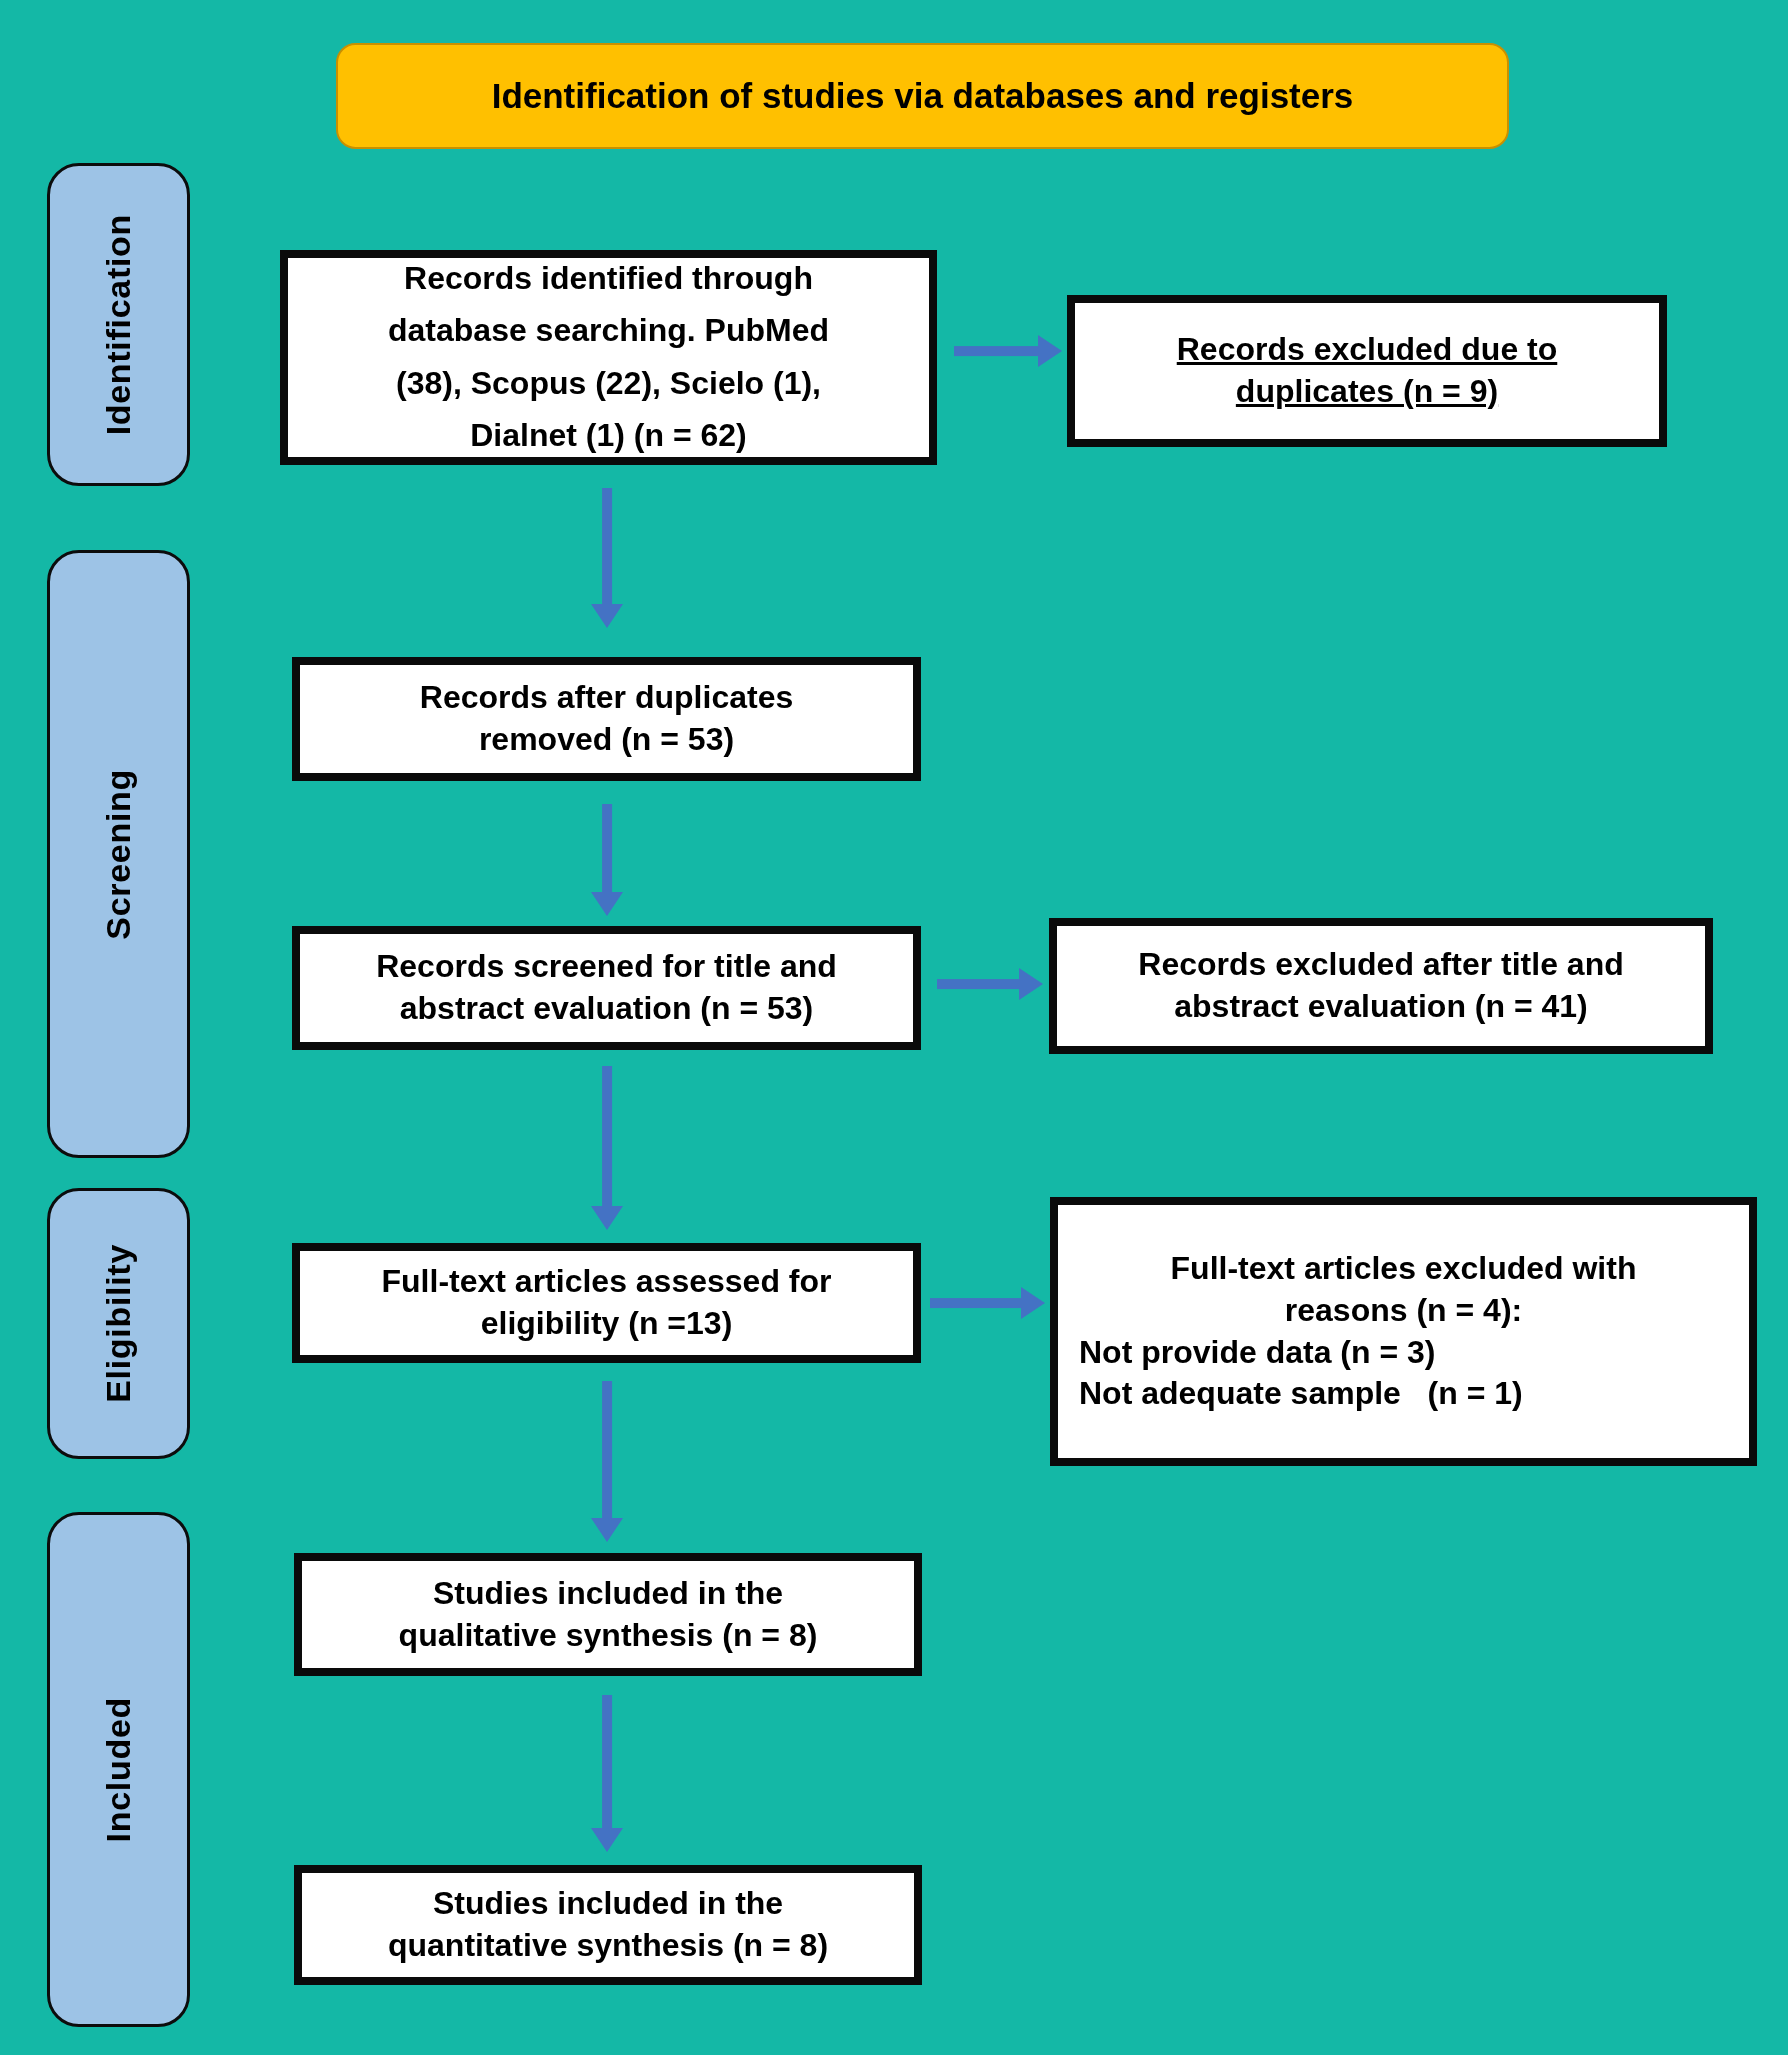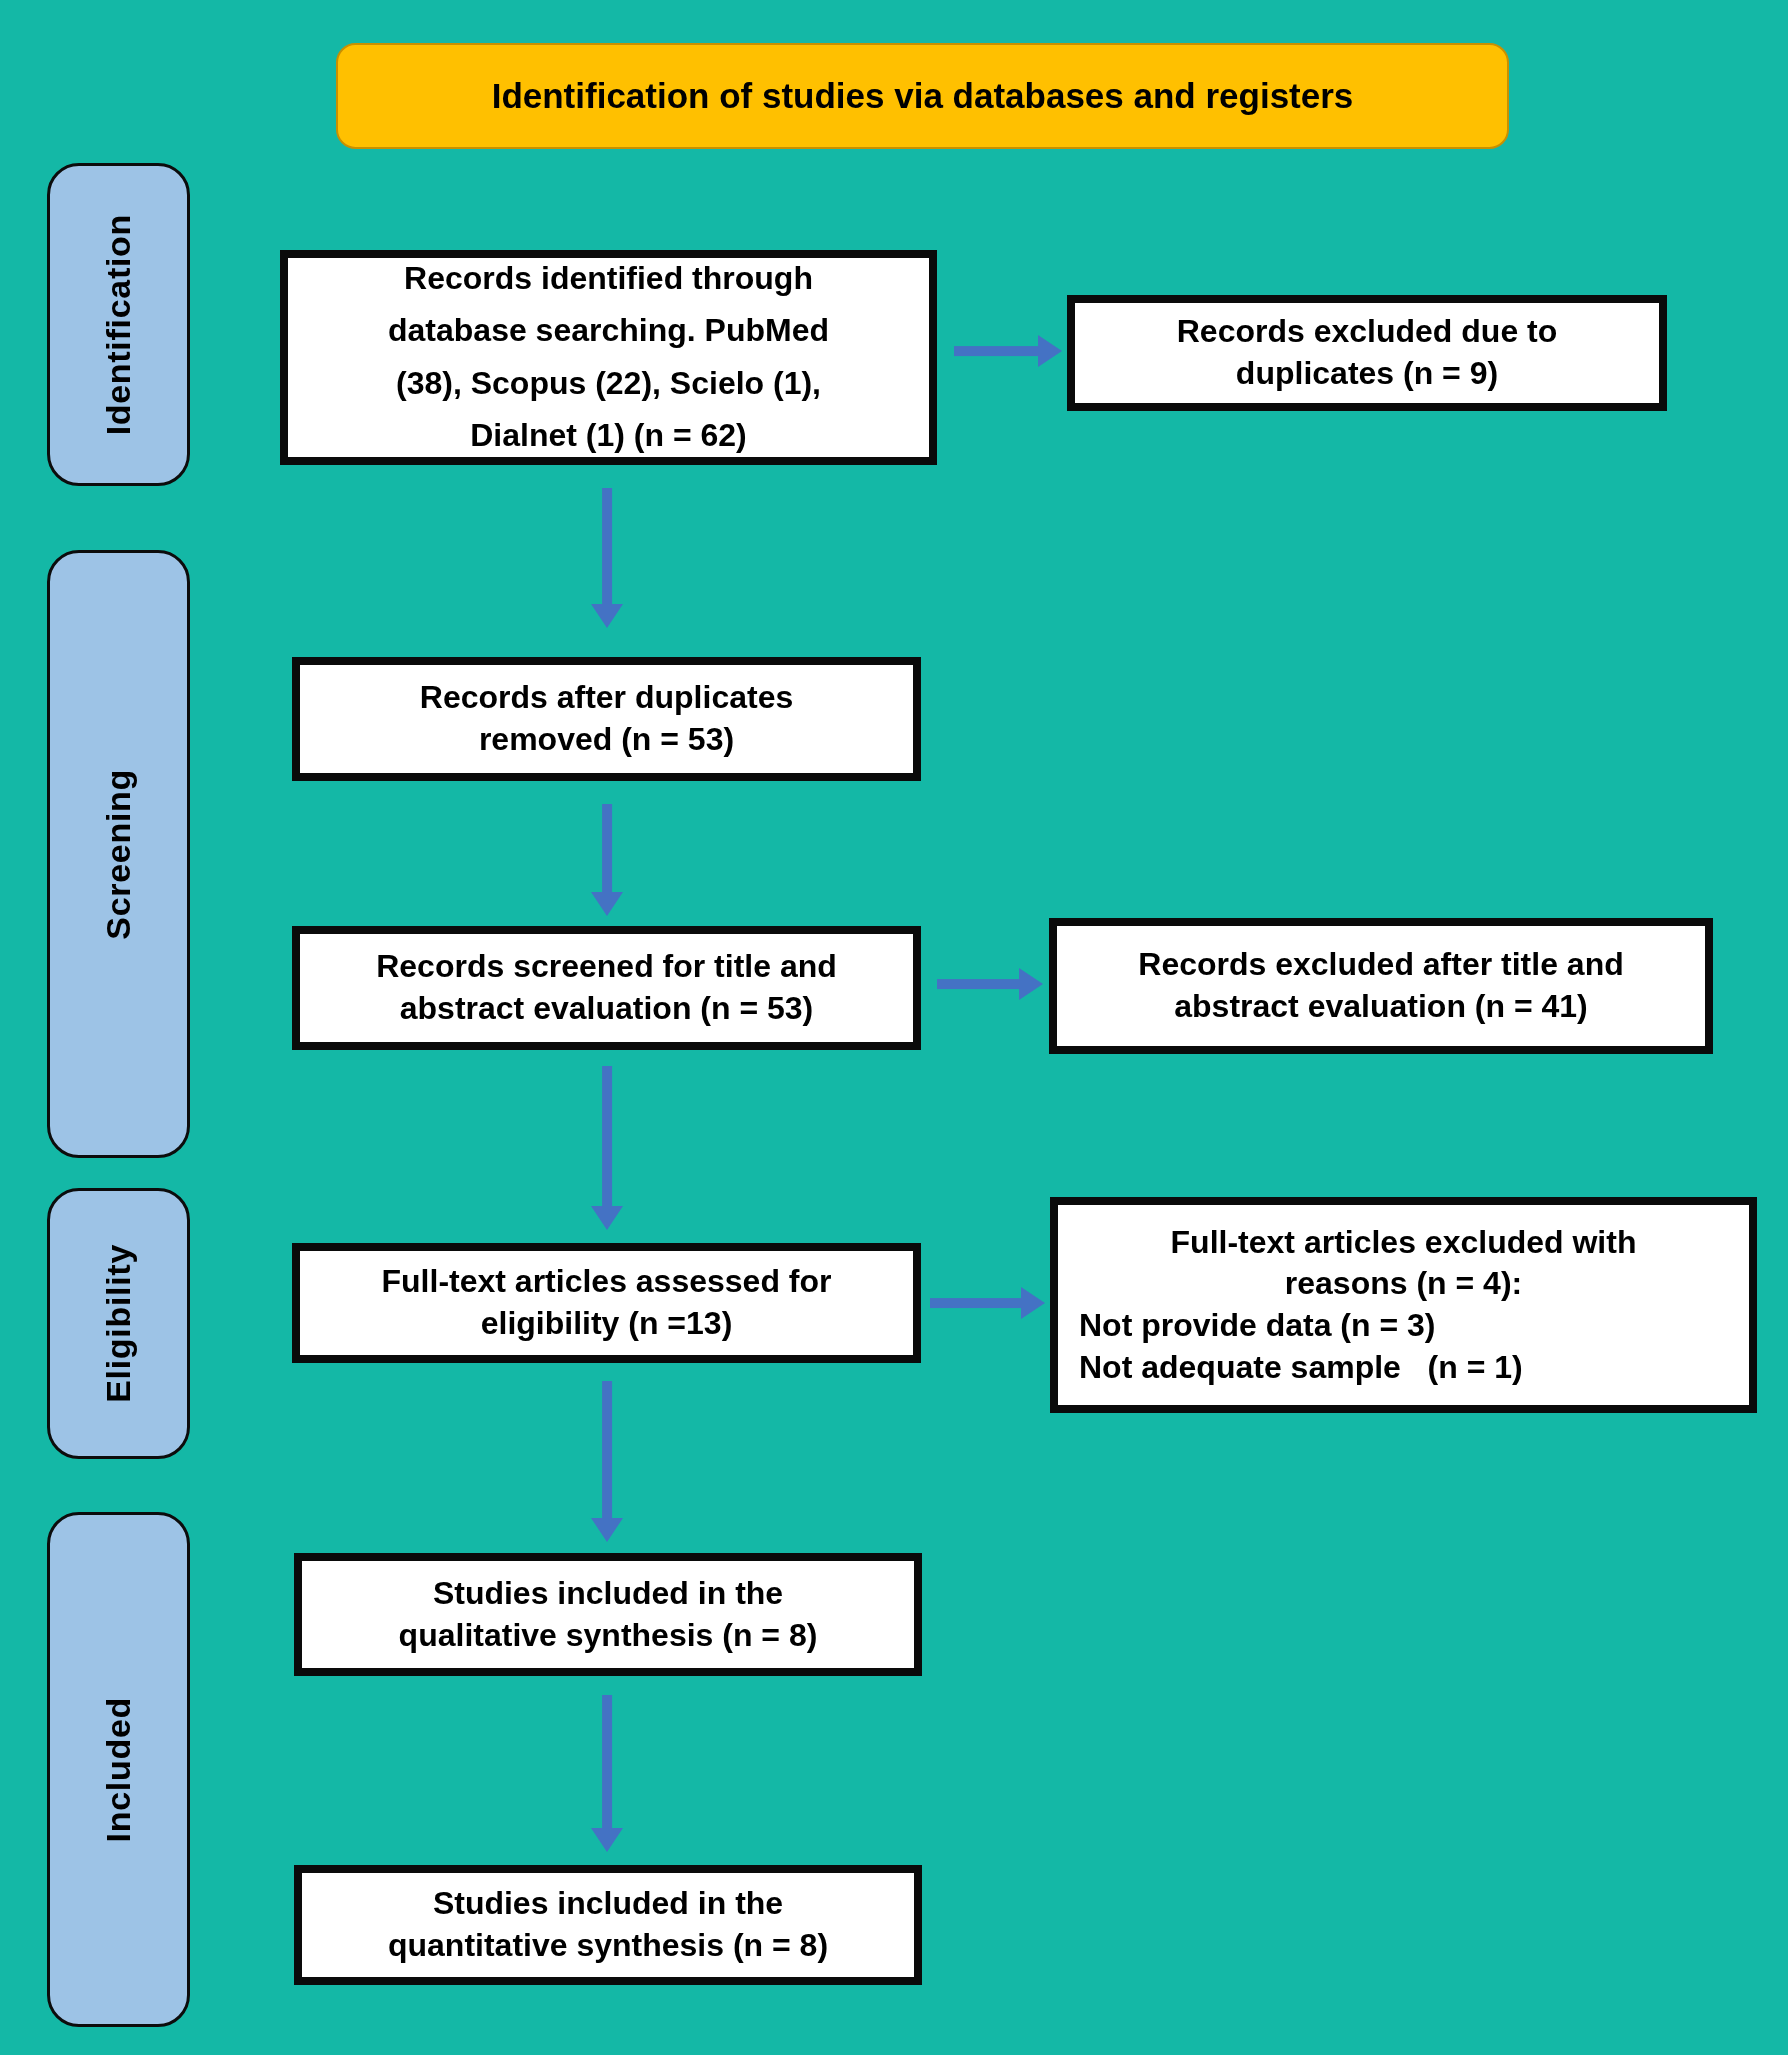--- a/index.html
+++ b/index.html
@@ -62,23 +62,23 @@
     font-size: 32px;
     line-height: 1.30;
   }
   .box-identified       { left: 280px;  top: 250px;  width: 657px;  height: 215px; justify-content: space-between; }
   .box-after-duplicates { left: 292px;  top: 657px;  width: 629px;  height: 124px; }
   .box-screened         { left: 292px;  top: 926px; width: 629px;  height: 124px; }
   .box-fulltext         { left: 292px;  top: 1243px; width: 629px;  height: 120px; }
   .box-qualitative      { left: 294px;  top: 1553px; width: 628px;  height: 123px; }
   .box-quantitative     { left: 294px;  top: 1865px; width: 628px;  height: 120px; }
 
-  .box-excl-duplicates  { left: 1067px; top: 295px;  width: 600px;  height: 116px; }
+  .box-excl-duplicates  { left: 1067px; top: 295px;  width: 600px;  height: 152px; text-decoration: underline; }
   .box-excl-title       { left: 1049px; top: 918px; width: 664px;  height: 136px; }
-  .box-excl-fulltext    { left: 1050px; top: 1197px; width: 707px; height: 216px; }
+  .box-excl-fulltext    { left: 1050px; top: 1197px; width: 707px; height: 269px; }
 
   .fbox .line { display: block; width: 100%; }
   .box-excl-fulltext .line-left {
     text-align: left;
     padding-left: 21px;
     box-sizing: border-box;
     white-space: pre-wrap;
   }
 
   

